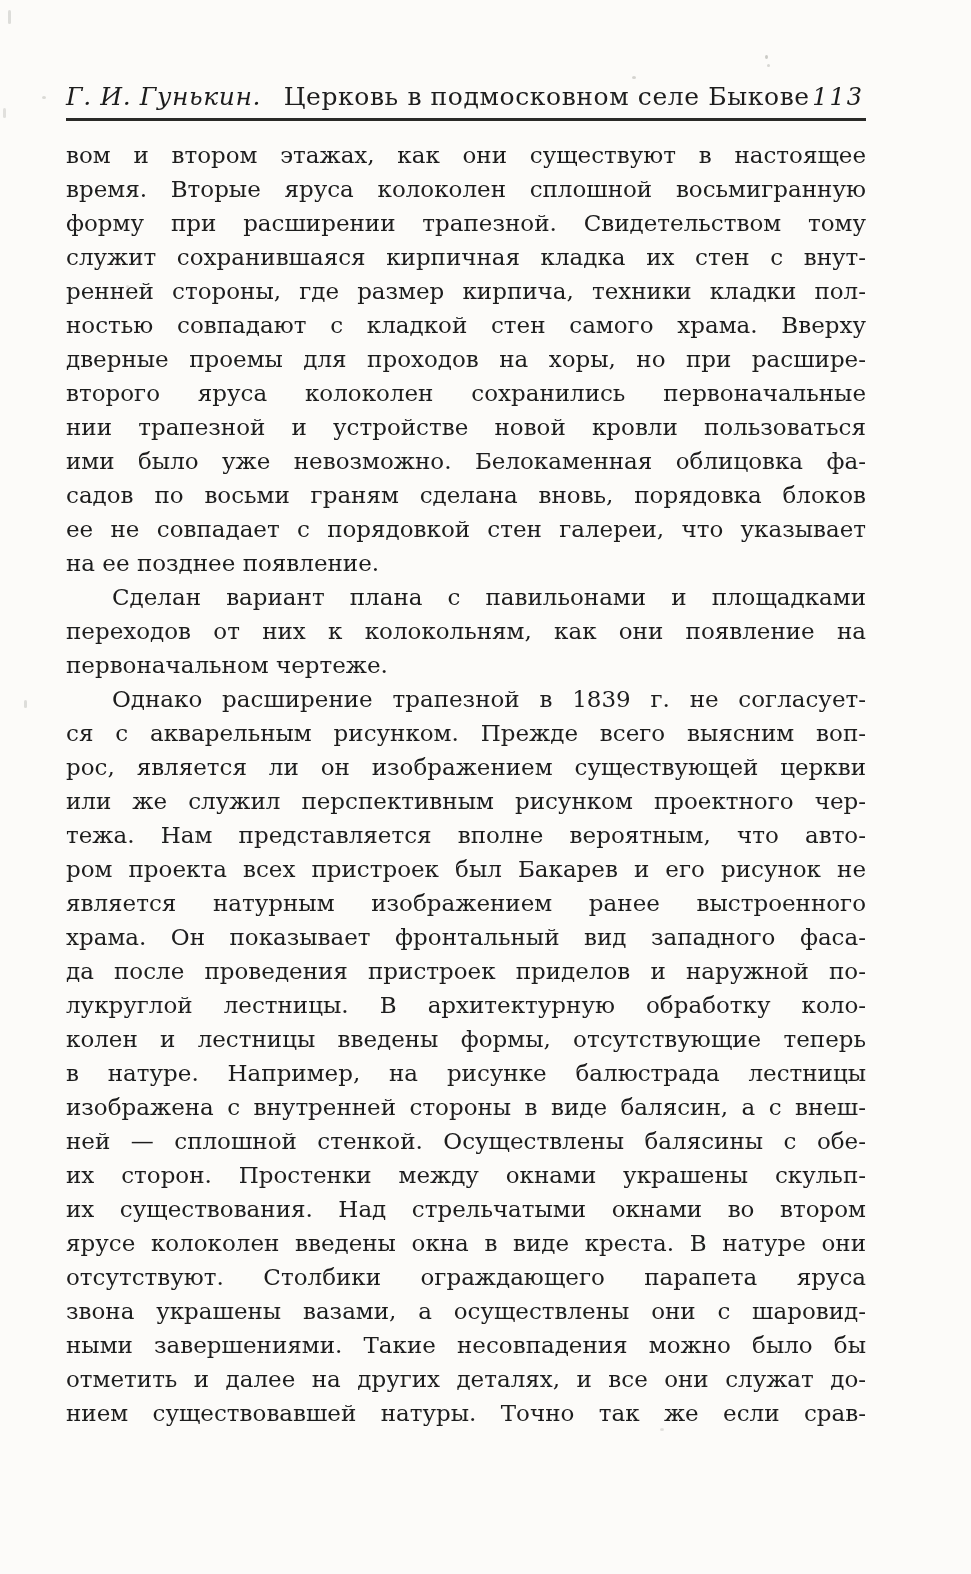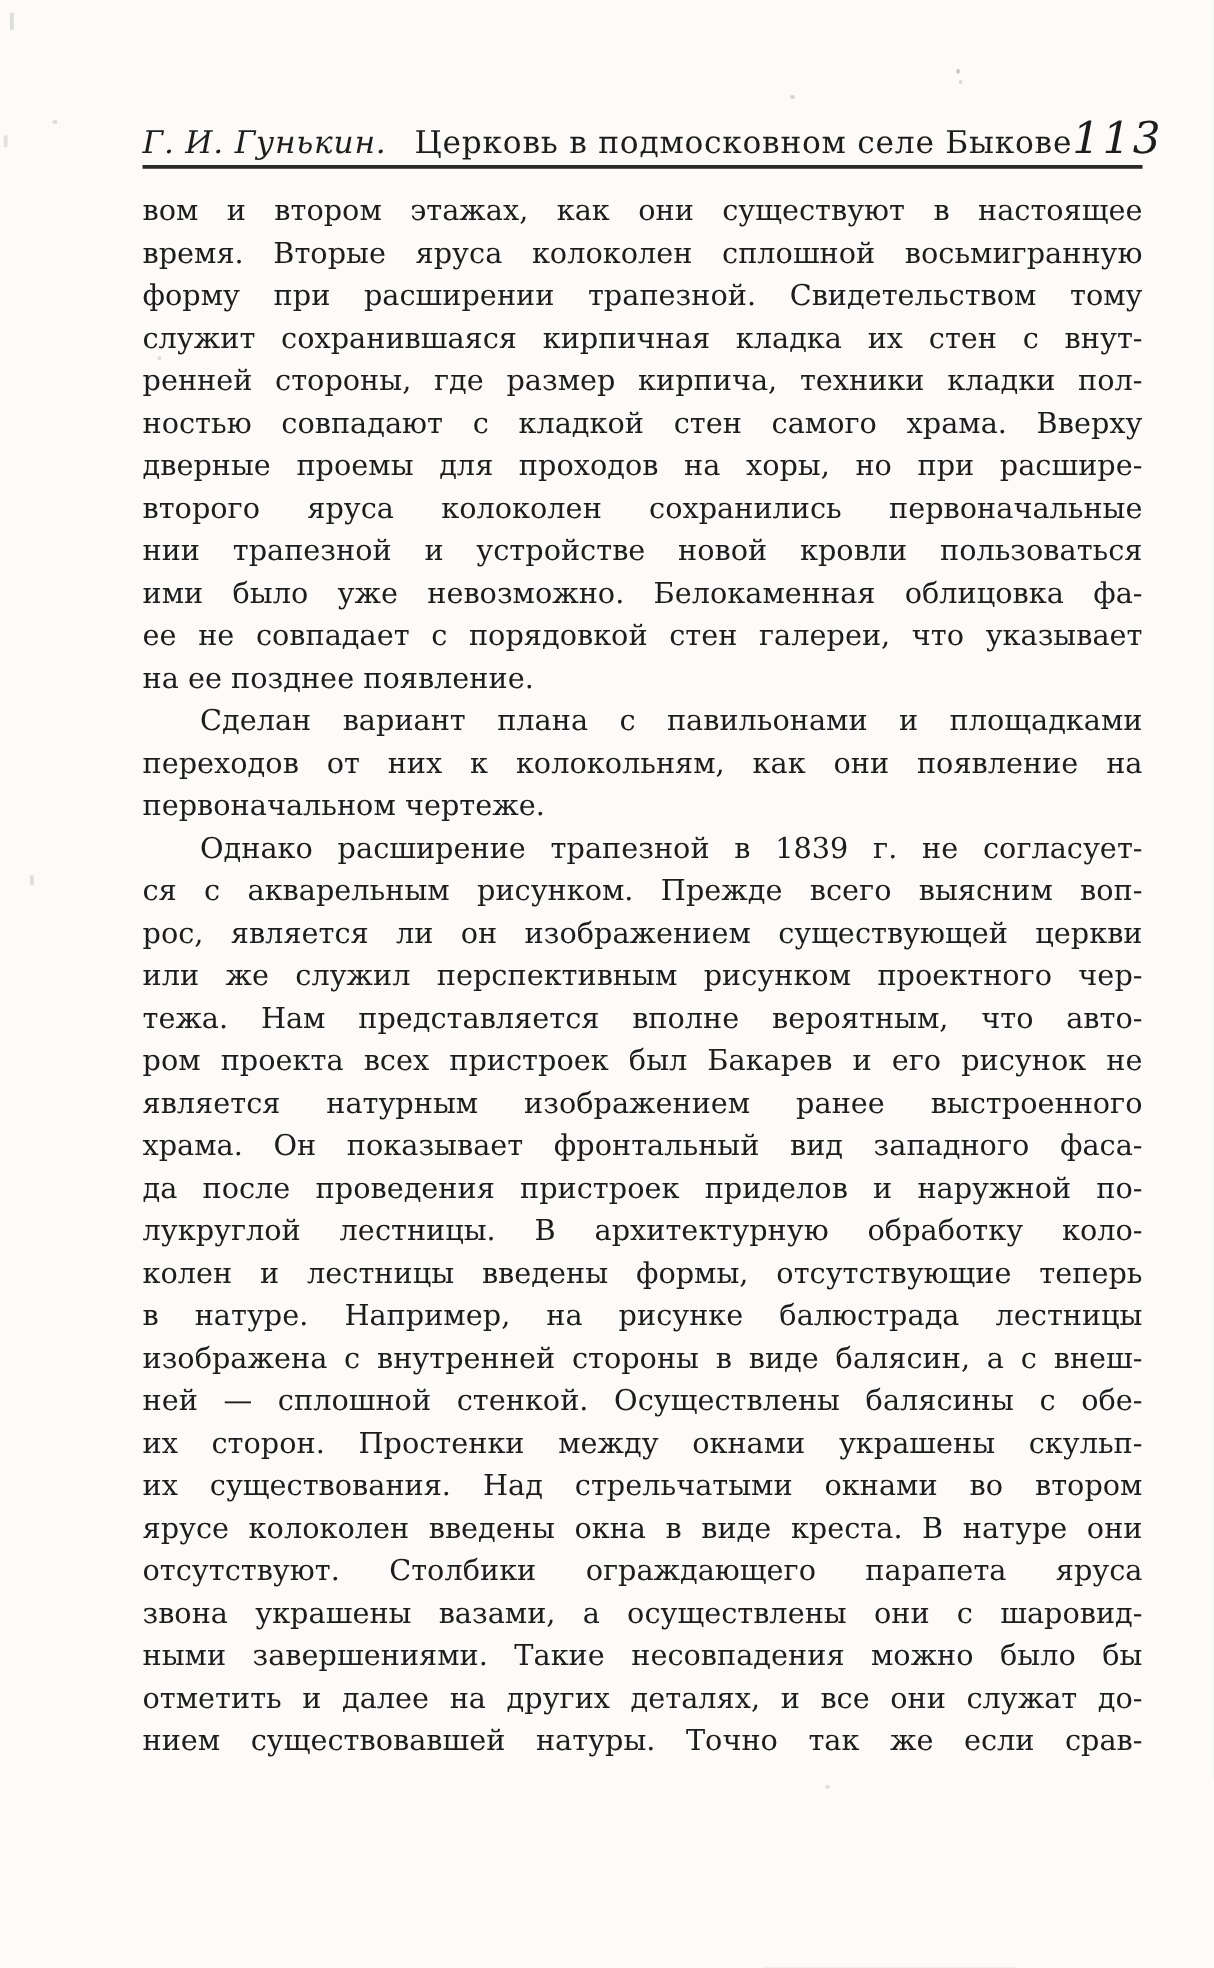--- a/index.html
+++ b/index.html
@@ -13,42 +13,41 @@
     width: 971px;
     height: 1574px;
     margin: 0 auto;
     background: #fcfbf9;
     overflow: hidden;
     color: #1d1d1d;
   }
   .content {
     position: absolute;
     left: 66px;
-    top: 96px;
+    top: 82px;
     width: 800px;
-    margin-left: 48px;
   }
   .running-header {
     display: flex;
     justify-content: space-between;
     align-items: baseline;
     font-size: 25px;
     line-height: 30px;
     height: 30px;
     white-space: nowrap;
   }
   .header-left { letter-spacing: 0.6px; }
   .header-author {
     font-style: italic;
     margin-right: 14px;
   }
   .header-title { font-style: normal; }
   .header-pagenum {
     font-style: italic;
-    font-size: 35px;
+    font-size: 24px;
     letter-spacing: 2px;
     margin-right: 2px;
   }
   .header-rule {
     border-bottom: 3px solid #2a2a28;
     margin-top: 6px;
   }
   .body-text {
     margin-top: 17px;
     font-size: 23px;
@@ -111,20 +110,21 @@
         <div class="line">вом и втором этажах, как они существуют в настоящее</div>
         <div class="line">время. Вторые яруса колоколен сплошной восьмигранную</div>
         <div class="line">форму при расширении трапезной. Свидетельством тому</div>
         <div class="line">служит сохранившаяся кирпичная кладка их стен с внут-</div>
         <div class="line">ренней стороны, где размер кирпича, техники кладки пол-</div>
         <div class="line">ностью совпадают с кладкой стен самого храма. Вверху</div>
         <div class="line">дверные проемы для проходов на хоры, но при расшире-</div>
         <div class="line">второго яруса колоколен сохранились первоначальные</div>
         <div class="line">нии трапезной и устройстве новой кровли пользоваться</div>
         <div class="line">ими было уже невозможно. Белокаменная облицовка фа-</div>
+        <div class="line">садов по восьми граням сделана вновь, порядовка блоков</div>
         <div class="line">ее не совпадает с порядовкой стен галереи, что указывает</div>
         <div class="line para-end">на ее позднее появление.</div>
         <div class="line indent">Сделан вариант плана с павильонами и площадками</div>
         <div class="line">переходов от них к колокольням, как они появление на</div>
         <div class="line para-end">первоначальном чертеже.</div>
         <div class="line indent">Однако расширение трапезной в 1839 г. не согласует-</div>
         <div class="line">ся с акварельным рисунком. Прежде всего выясним воп-</div>
         <div class="line">рос, является ли он изображением существующей церкви</div>
         <div class="line">или же служил перспективным рисунком проектного чер-</div>
         <div class="line">тежа. Нам представляется вполне вероятным, что авто-</div>

